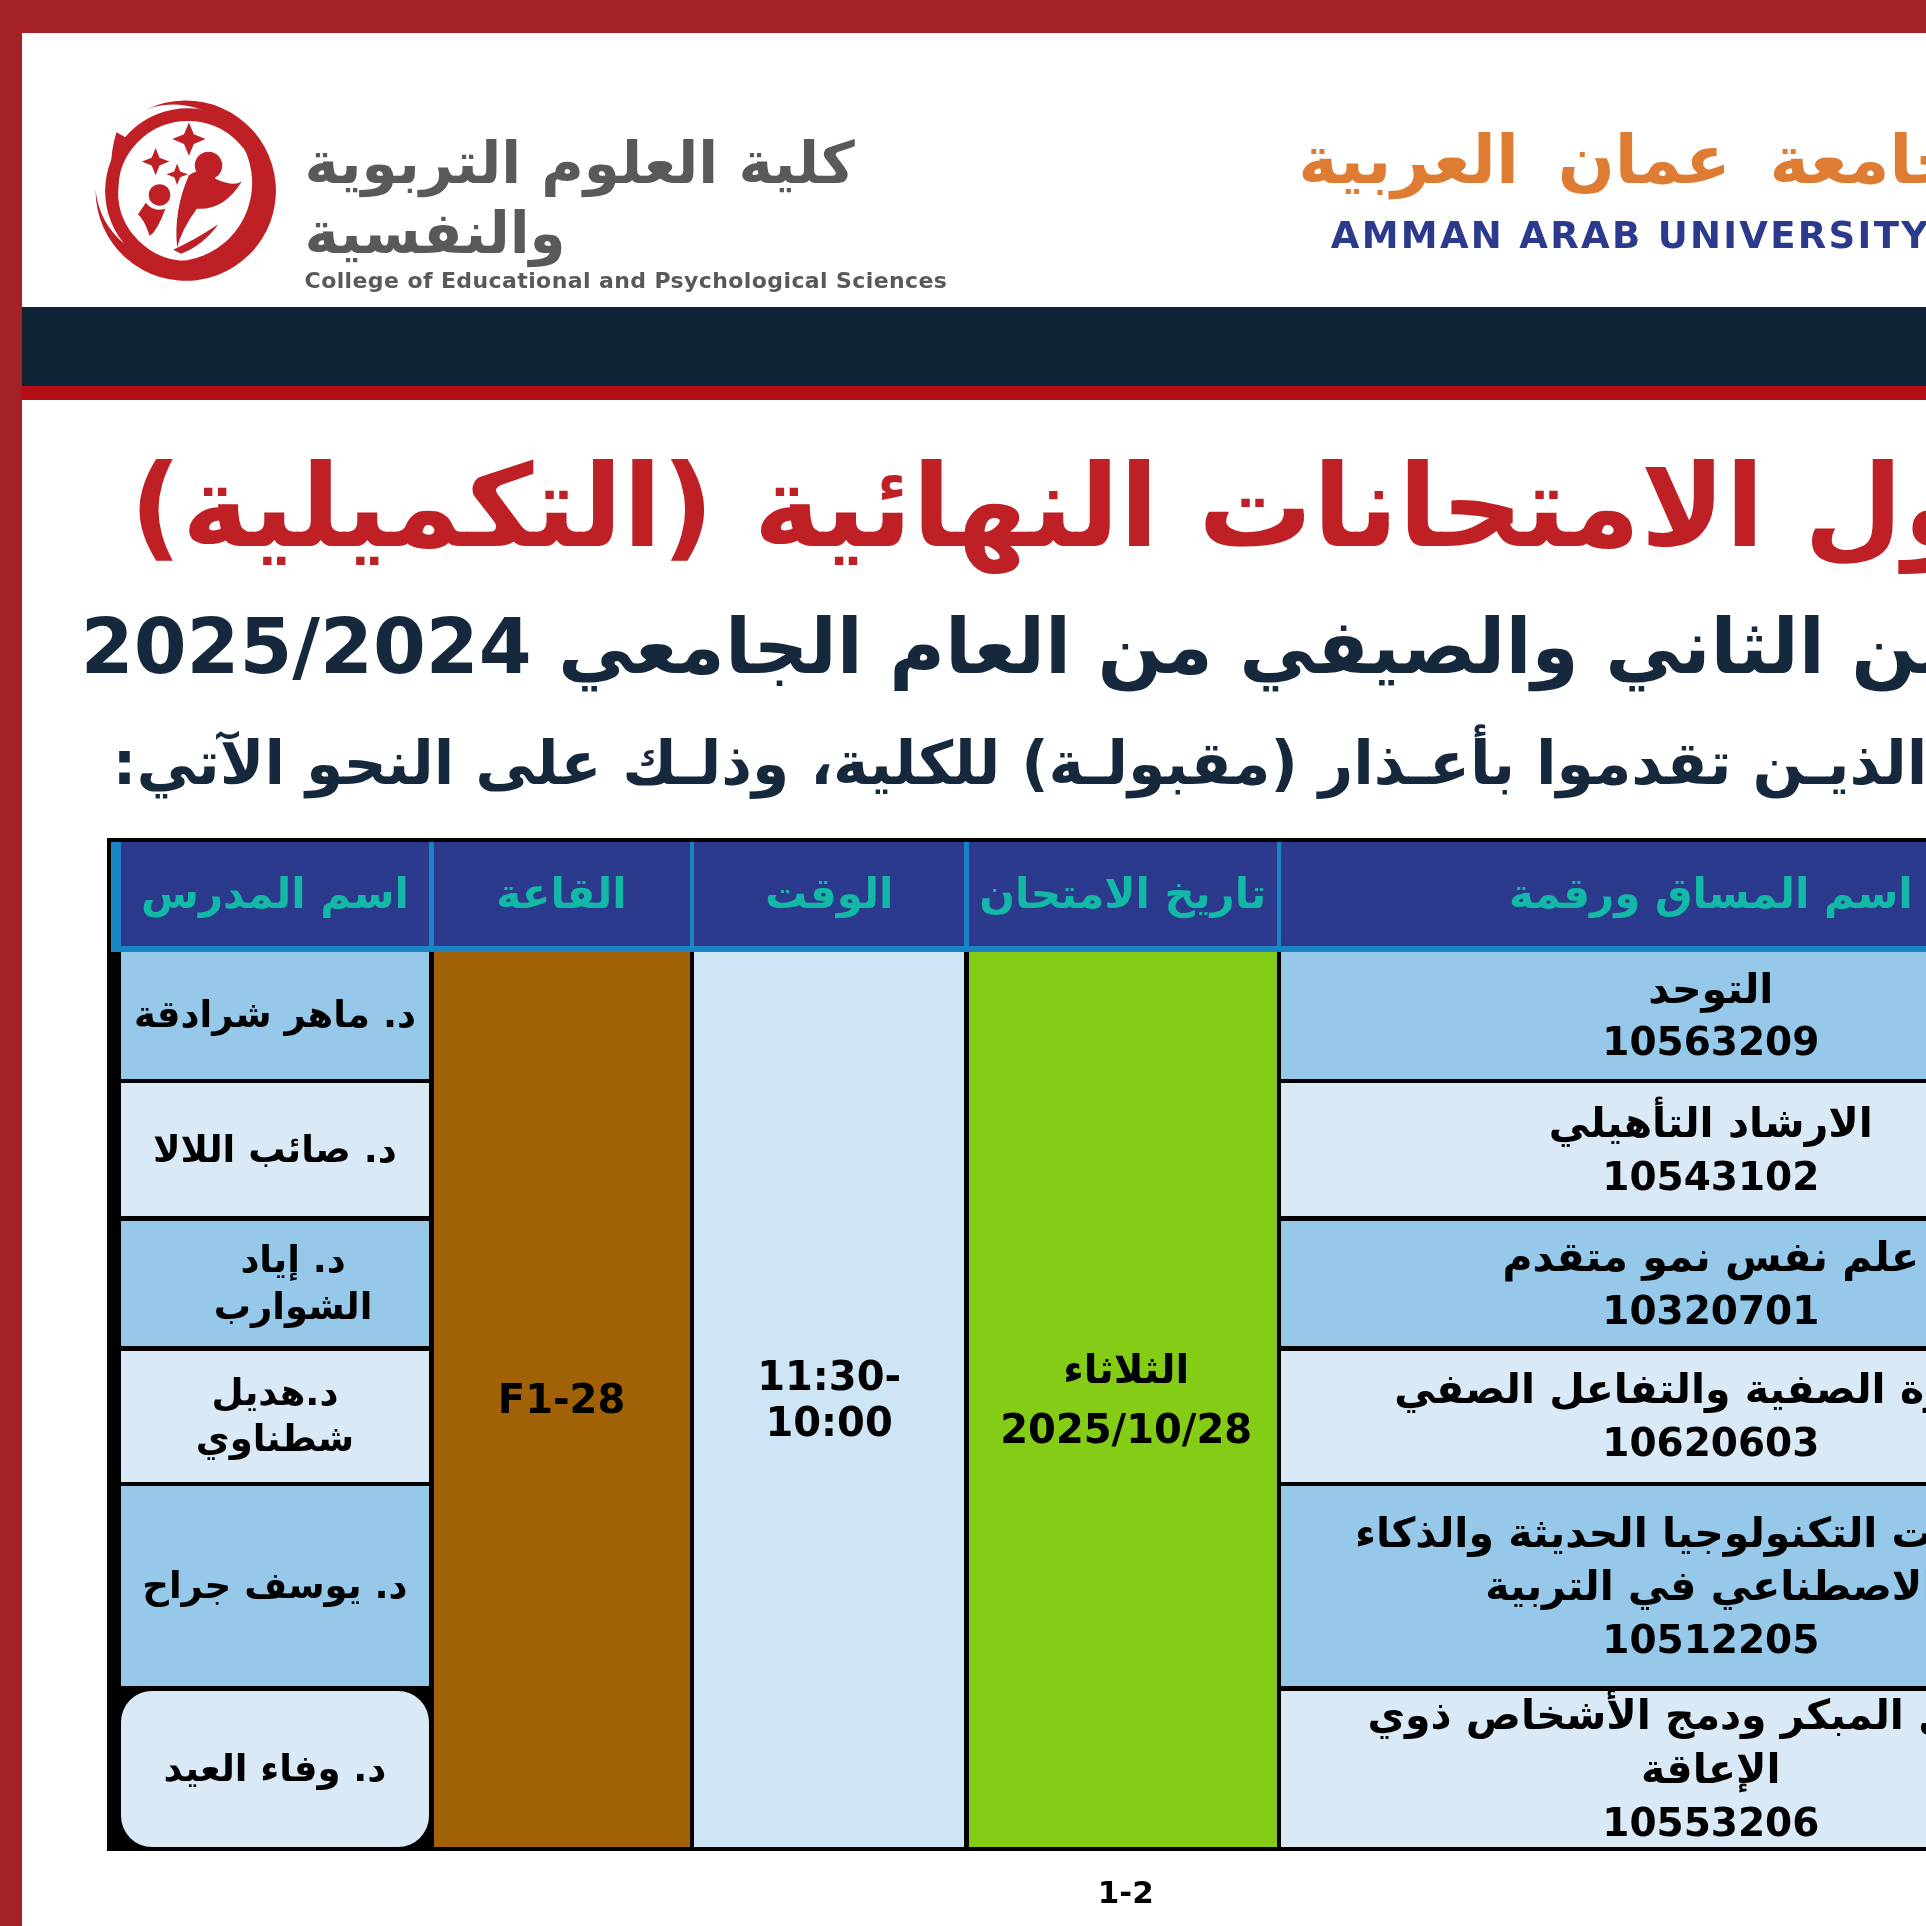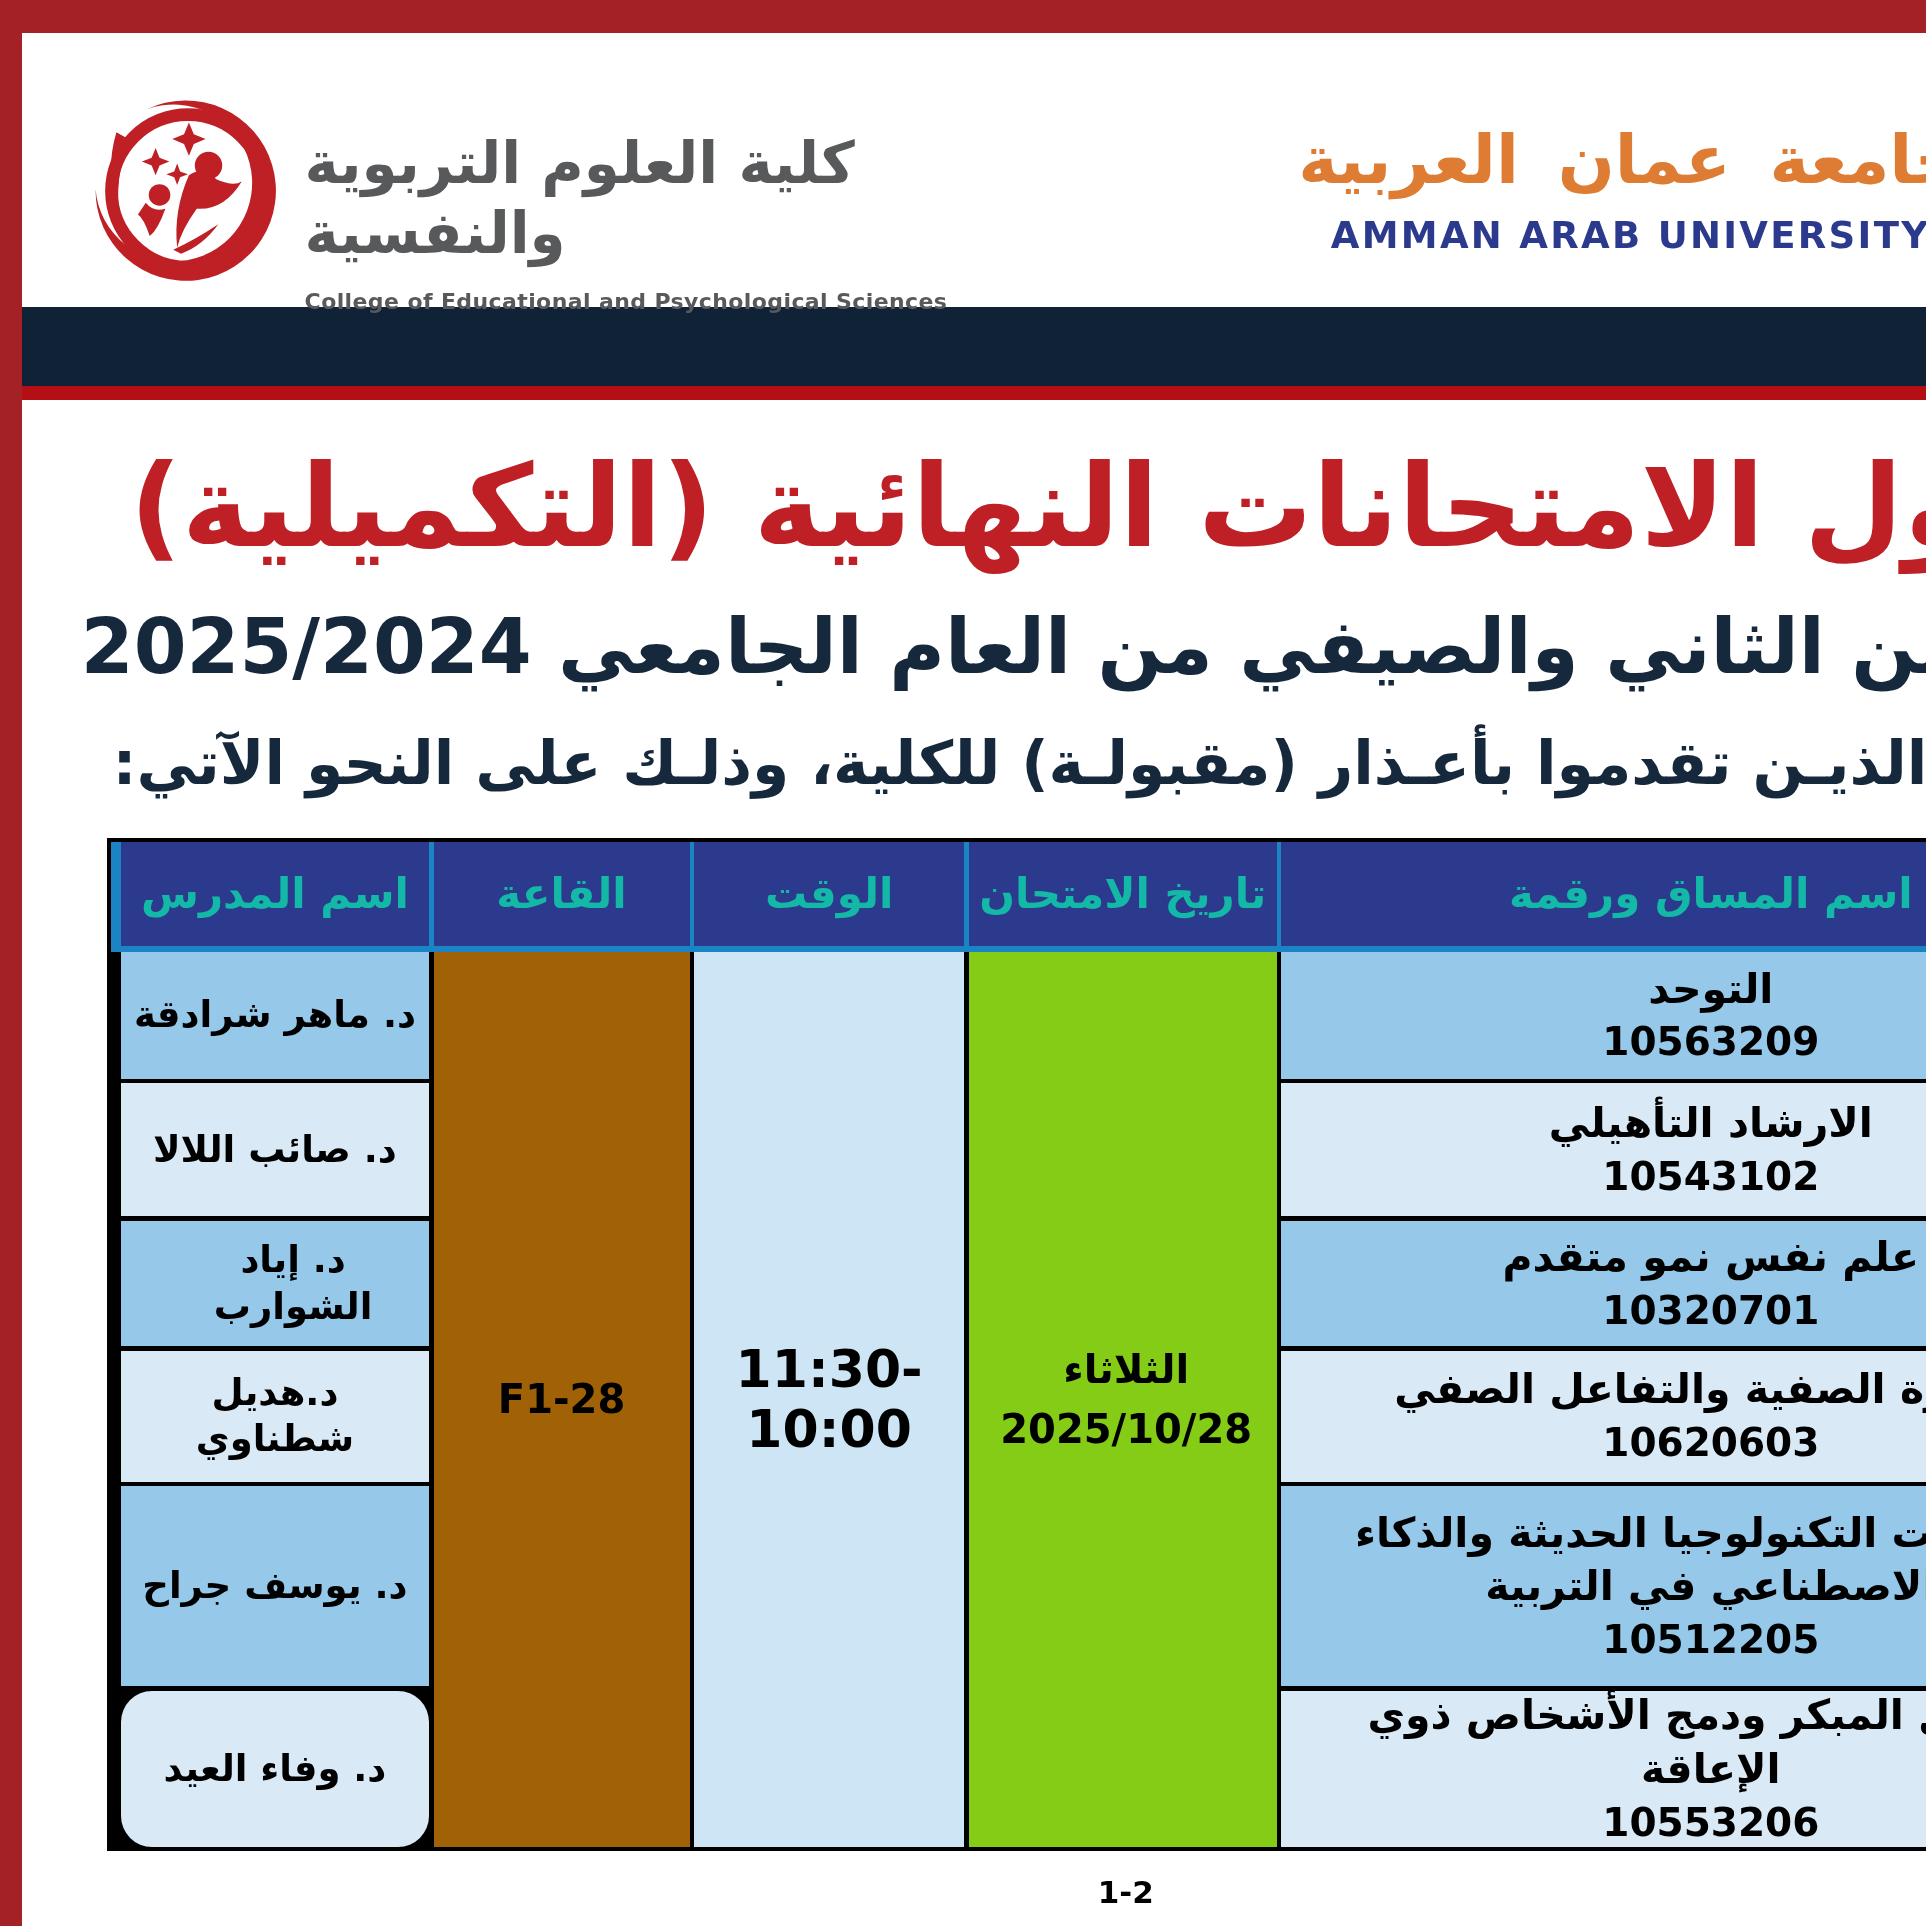--- a/index.html
+++ b/index.html
@@ -4,21 +4,21 @@
 <style>
   html,body{margin:0;padding:0;background:#7a1518;}
   .poster{position:relative;width:2251px;height:2251px;background:#A42125;font-family:"DejaVu Sans",sans-serif;overflow:hidden;}
   .inner{position:absolute;top:33px;left:21.6px;right:21px;bottom:34px;display:flex;flex-direction:column;}
 
   
   .header-white{position:relative;height:274px;background:#ffffff;}
   .college-logo{position:absolute;left:65px;top:56px;width:196px;height:204px;}
   .college-text{position:absolute;left:283px;top:96px;width:732px;}
   .college-ar{font-size:58px;font-weight:bold;color:#58595B;direction:rtl;text-align:left;line-height:1.2;}
-  .college-en{font-size:22px;font-weight:bold;color:#58595B;margin-top:21px;letter-spacing:0.4px;}
+  .college-en{font-size:22px;font-weight:bold;color:#58595B;letter-spacing:0.4px;}
   .aau-block{position:absolute;right:243px;top:89px;text-align:center;width:713px;}
   .aau-ar{font-size:67px;font-weight:bold;color:#DE7C33;direction:rtl;line-height:1.15;word-spacing:15.4px;}
   .aau-en{font-size:37px;font-weight:bold;color:#2B3A8C;margin-top:15.4px;letter-spacing:2.3px;white-space:nowrap;}
 
   .navy-band{height:79px;background:#0F2236;}
   .red-strip{height:13.5px;background:#B30F15;}
 
   
   .main{flex:1;background:#ffffff;position:relative;}
   .title{margin-top:33px;text-align:center;font-size:114px;font-weight:bold;color:#BE2026;direction:rtl;line-height:1.3;}
@@ -31,21 +31,21 @@
   .th{background:#2B3A8D;color:#14b8a6;font-weight:bold;font-size:42px;display:flex;align-items:center;justify-content:center;direction:rtl;}
   .cyan-strip{height:6.2px;background:#1B84C4;}
   .tbody{display:grid;direction:rtl;grid-template-columns:859px 308px 270px 256px 308px;grid-template-rows:127px 133px 125px 131px 200px 156px;gap:4.6px;background:#000;}
   .cell{display:flex;flex-direction:column;align-items:center;justify-content:center;text-align:center;direction:rtl;color:#000;}
   .course-cell{font-weight:bold;font-size:41px;line-height:1.3;padding:3.9px 15.4px;}
   .course-code{font-weight:bold;font-size:39px;margin-top:1.5px;}
   .inst-cell{font-weight:bold;font-size:37px;line-height:1.25;padding:3.9px 7.7px;}
   .row-odd{background:#96C8EA;}
   .row-even{background:#D9EAF6;}
   .room-cell{background:#a16207;grid-row:1 / span 6;grid-column:4;font-weight:bold;font-size:40px;}
-  .time-cell{background:#CDE5F4;grid-row:1 / span 6;grid-column:3;font-weight:bold;font-size:52px;}
+  .time-cell{background:#CDE5F4;grid-row:1 / span 6;grid-column:3;font-weight:bold;font-size:40px;}
   .date-cell{background:#84cc16;grid-row:1 / span 6;grid-column:2;font-weight:bold;font-size:40px;line-height:1.5;padding-left:7px;}
   .page-num{margin-top:23px;text-align:center;font-size:31px;font-weight:bold;color:#000;}
 </style>
 </head>
 <body>
 
 <div class="poster" data-interactable="false">
   <div class="inner">
 
     <div class="header-white" data-interactable="false">

